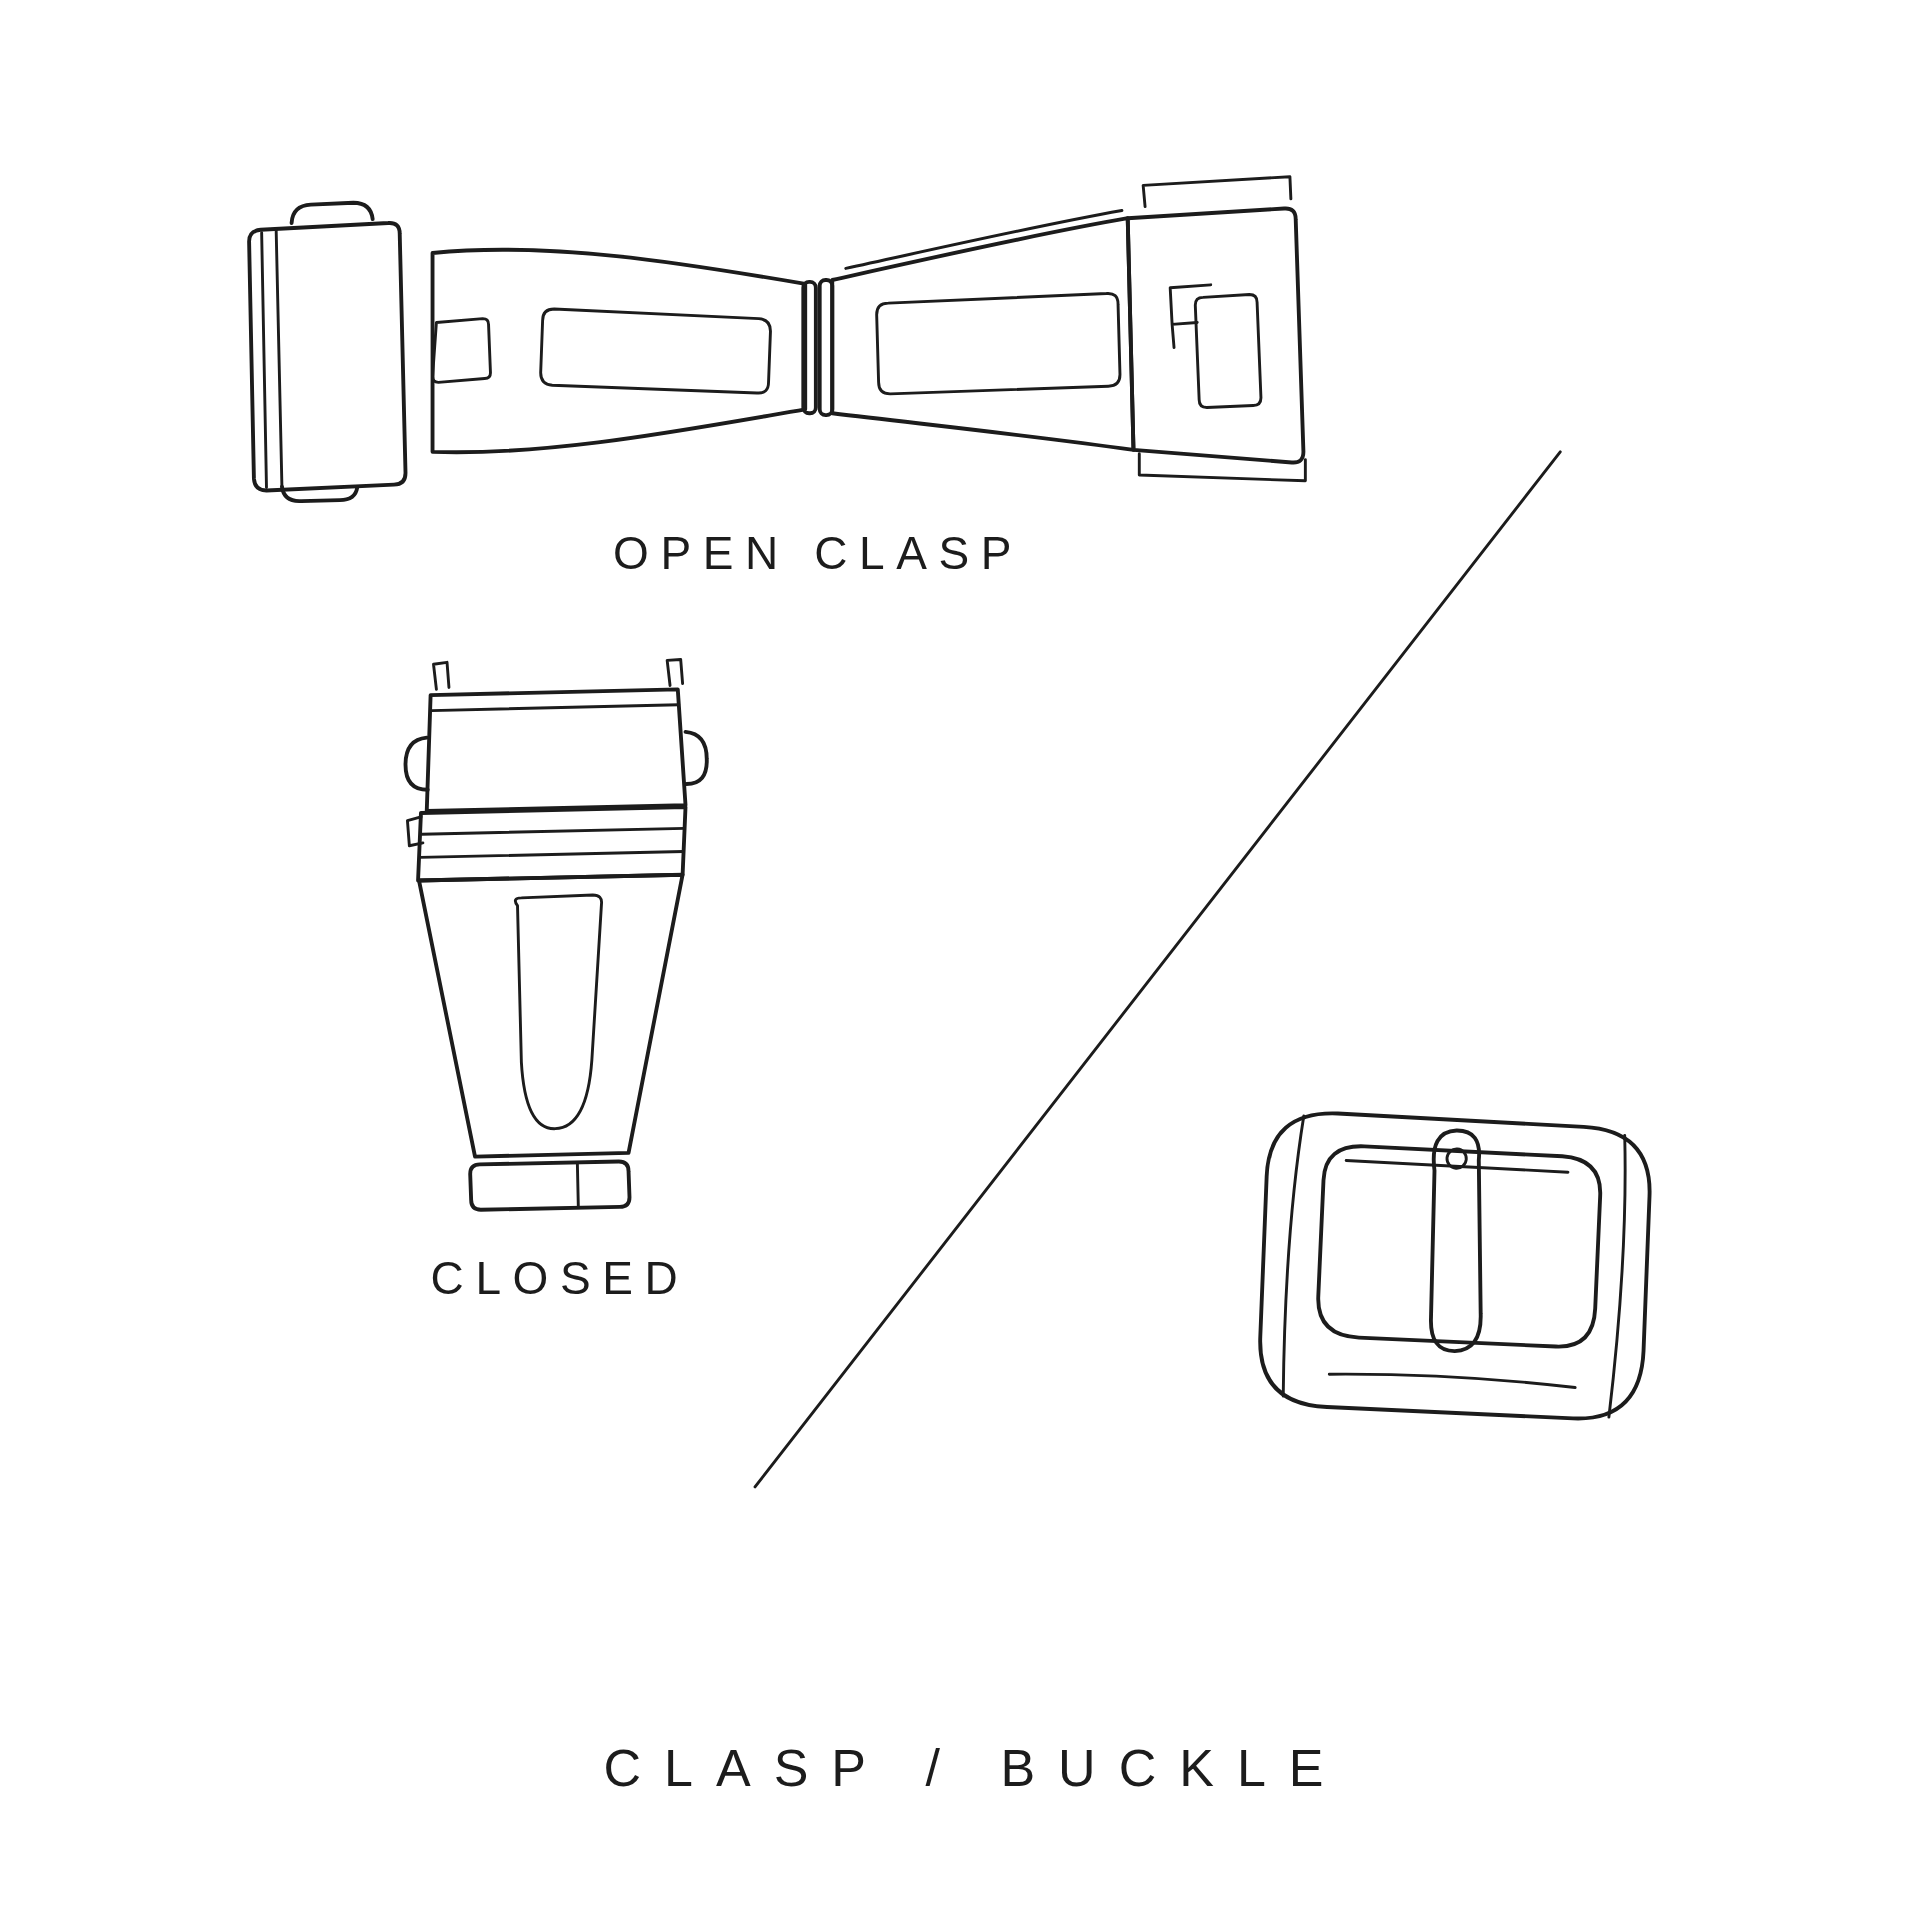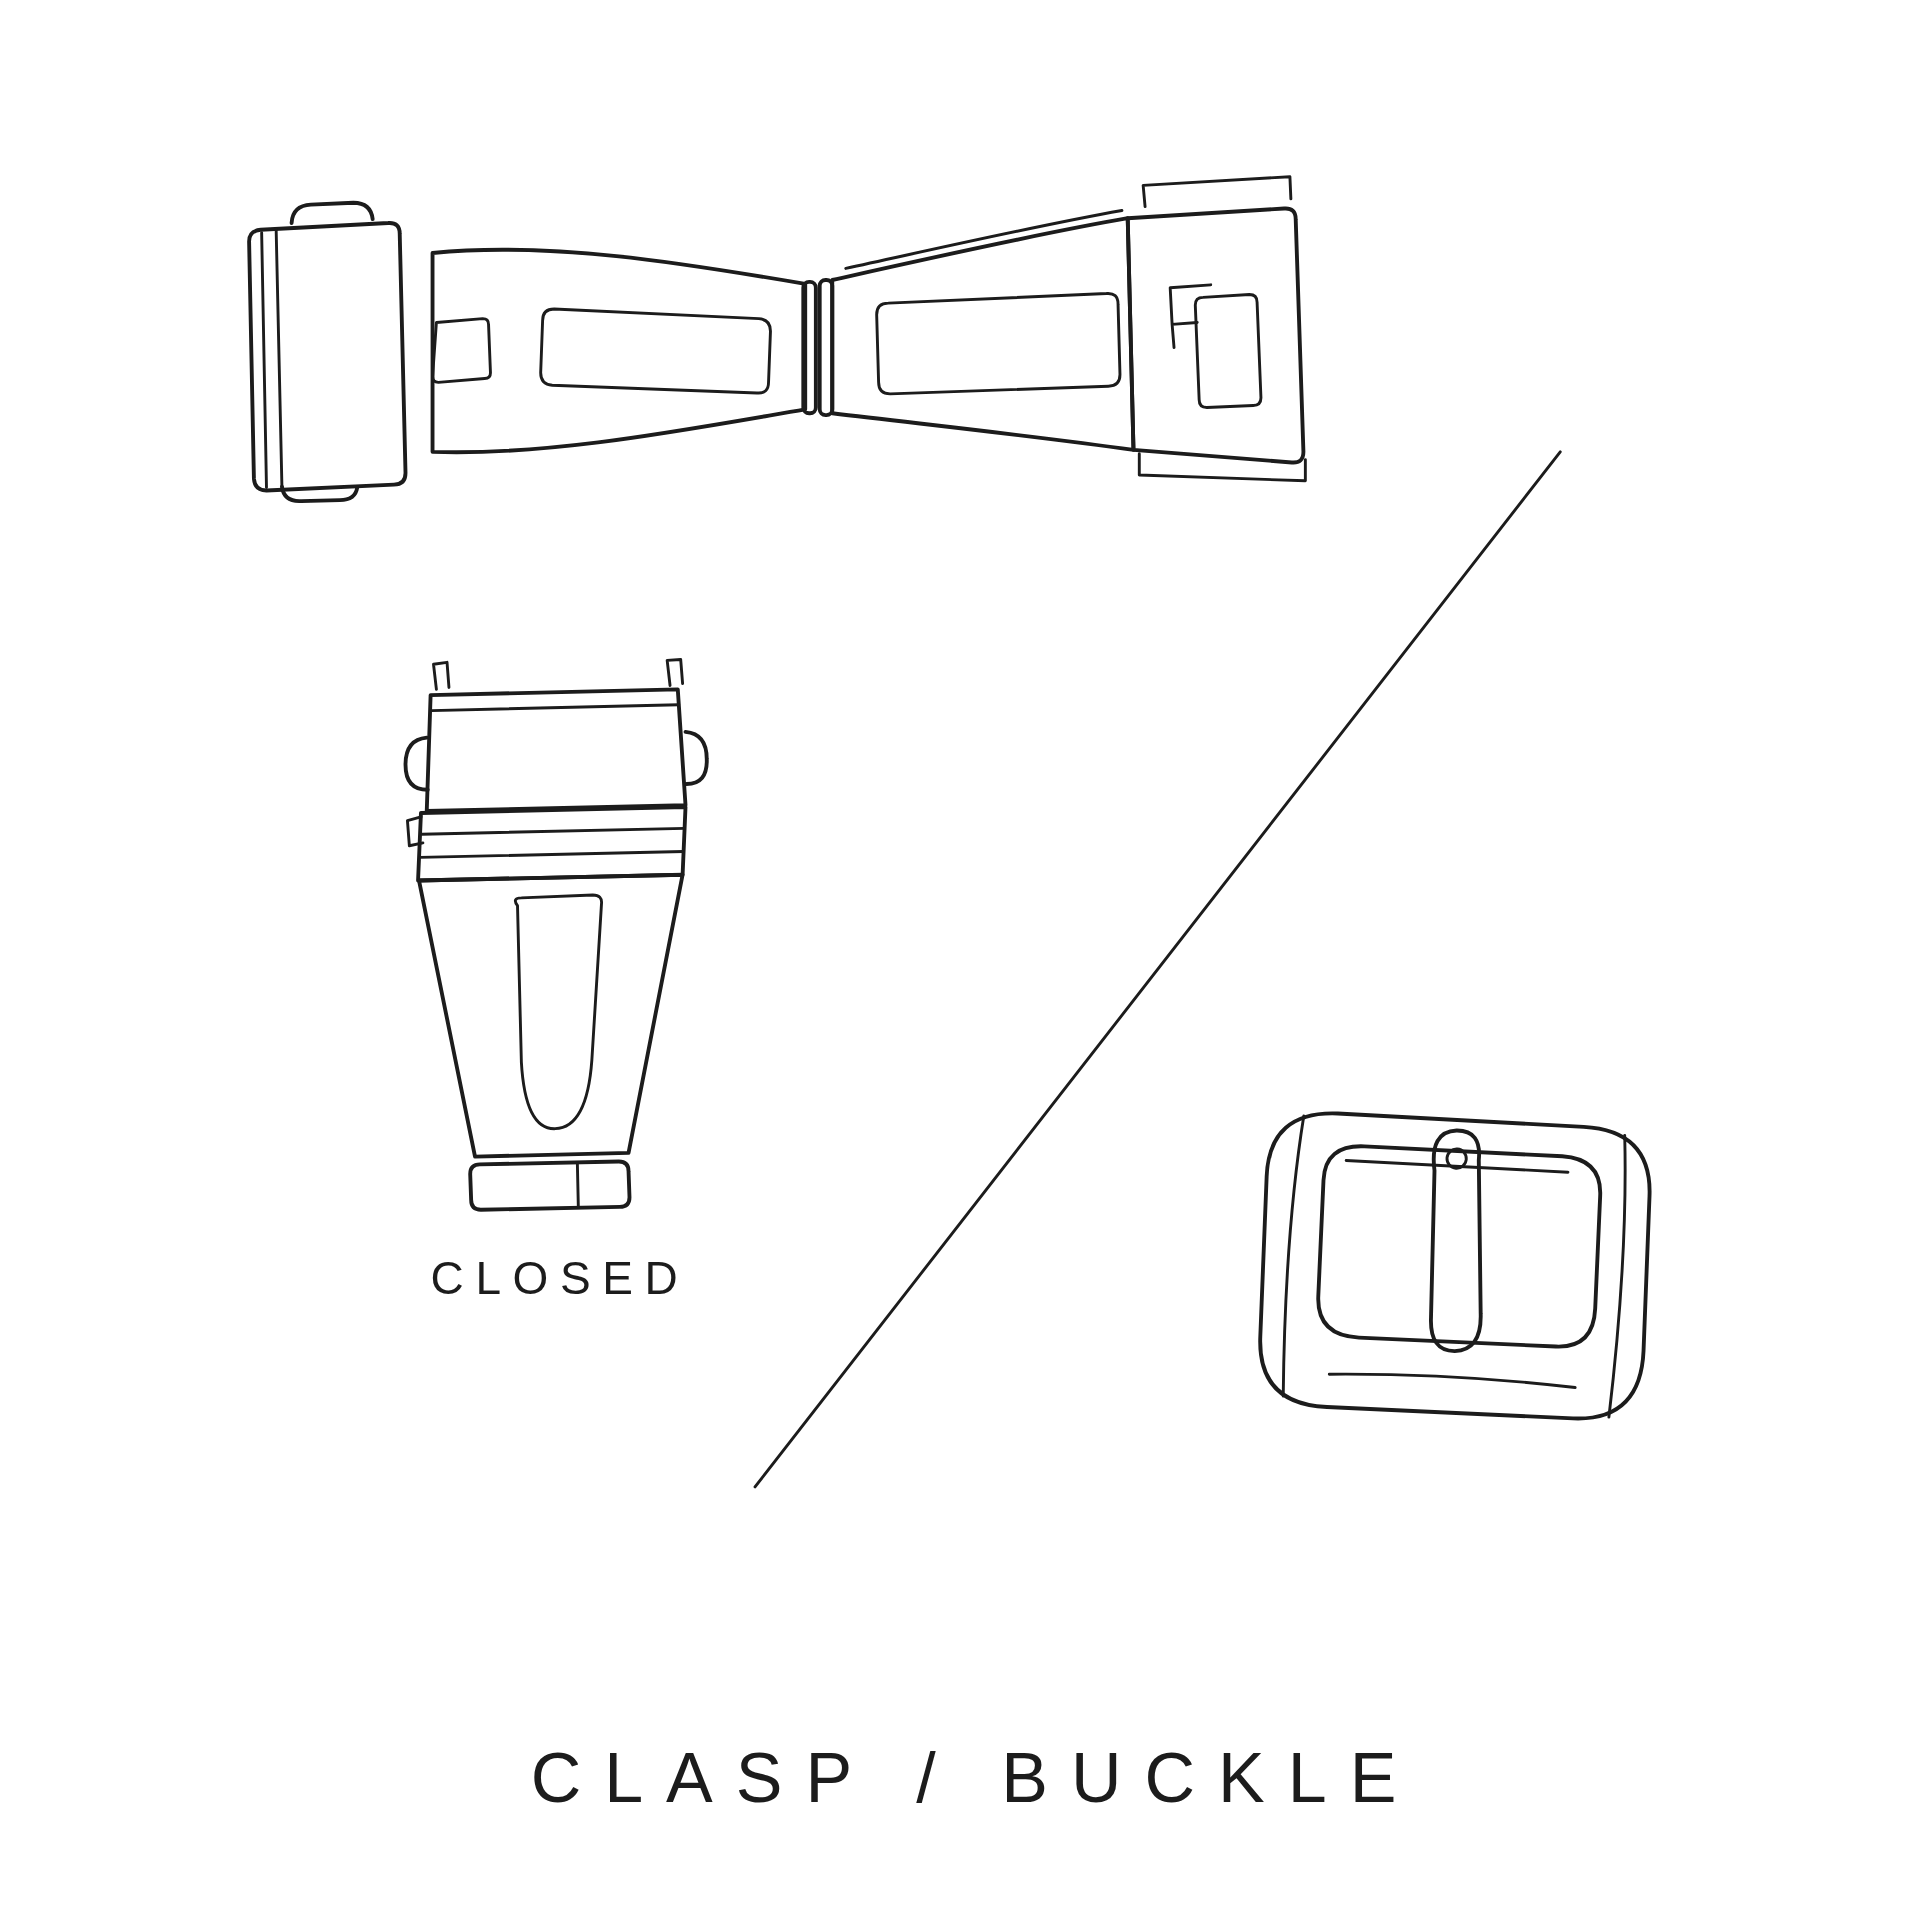--- a/index.html
+++ b/index.html
@@ -37,21 +37,21 @@
     color:var(--text);
     font-size:46px;
     letter-spacing:11.6px;
     font-weight:400;
     white-space:nowrap;
   }
   .title{
     position:absolute;
     transform:translateX(-50%);
     color:var(--text);
-    font-size:70px;
+    font-size:52px;
     letter-spacing:23px;
     font-weight:400;
     white-space:nowrap;
   }
 </style>
 </head>
 <body>
 
 <div class="canvas">
 
@@ -111,18 +111,19 @@
       <path d="M -100 -116 L 105 -120 Q 146 -120 147 -82 L 150 35 Q 151 76 112 77 L -92 82 Q -136 83 -137 42 L -140 -78 Q -141 -115 -100 -116 Z"></path>
       <path class="thin" d="M -165 -143 Q -176 -20 -166 148"></path>
       <path class="thin" d="M 168 -146 Q 180 -20 172 146"></path>
       <path class="thin" d="M -120 122 Q 8 112 135 118"></path>
       <path class="thin" d="M -118 -100 L 112 -104"></path>
       <circle class="thin" cx="-4" cy="-110" r="10"></circle>
       <path d="M -26 -96 Q -34 -136 -6 -139 Q 20 -141 19 -110 L 32 48 Q 36 86 8 89 Q -18 91 -19 56 L -26 -96 Z"></path>
     </g>
   </svg>
 
+  <div class="caption" style="left:818px; top:526px;">OPEN CLASP</div>
 
   <div class="caption" style="left:541px; top:1251px;margin-left:19px;">CLOSED</div>
 
   <div class="title" style="left:975px; top:1738px;">CLASP / BUCKLE</div>
 </div>
 
 
 </body></html>

